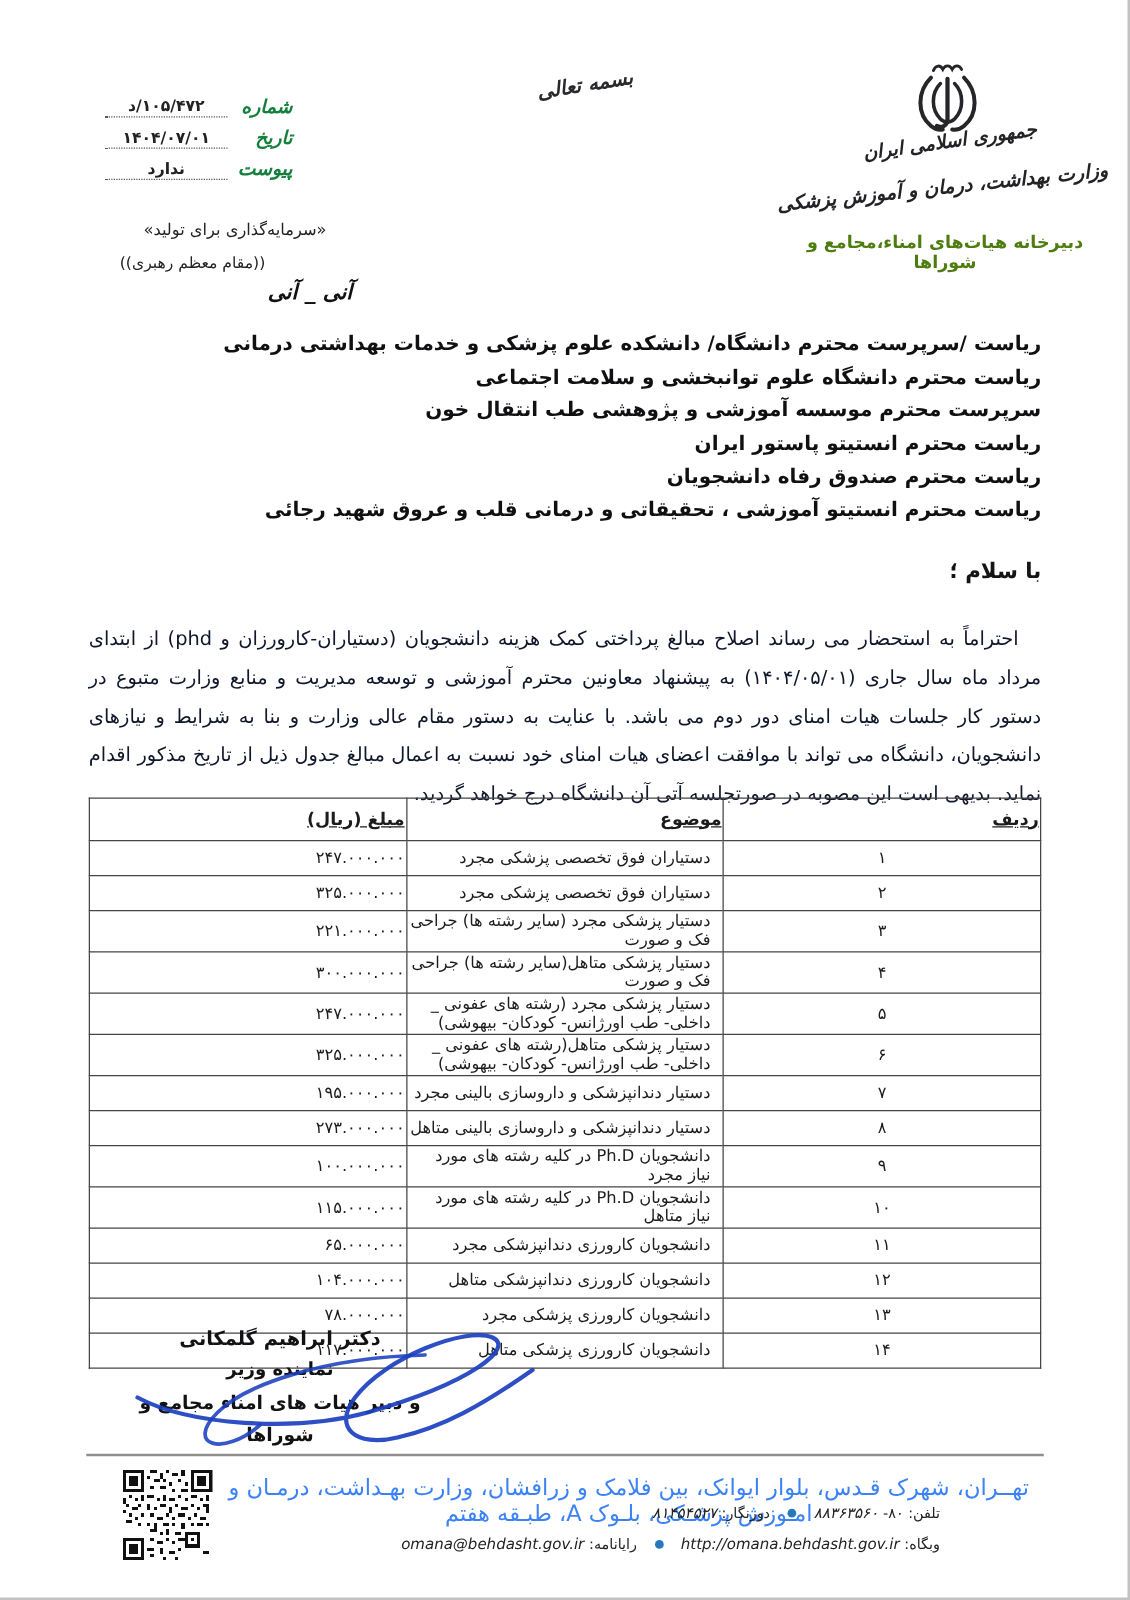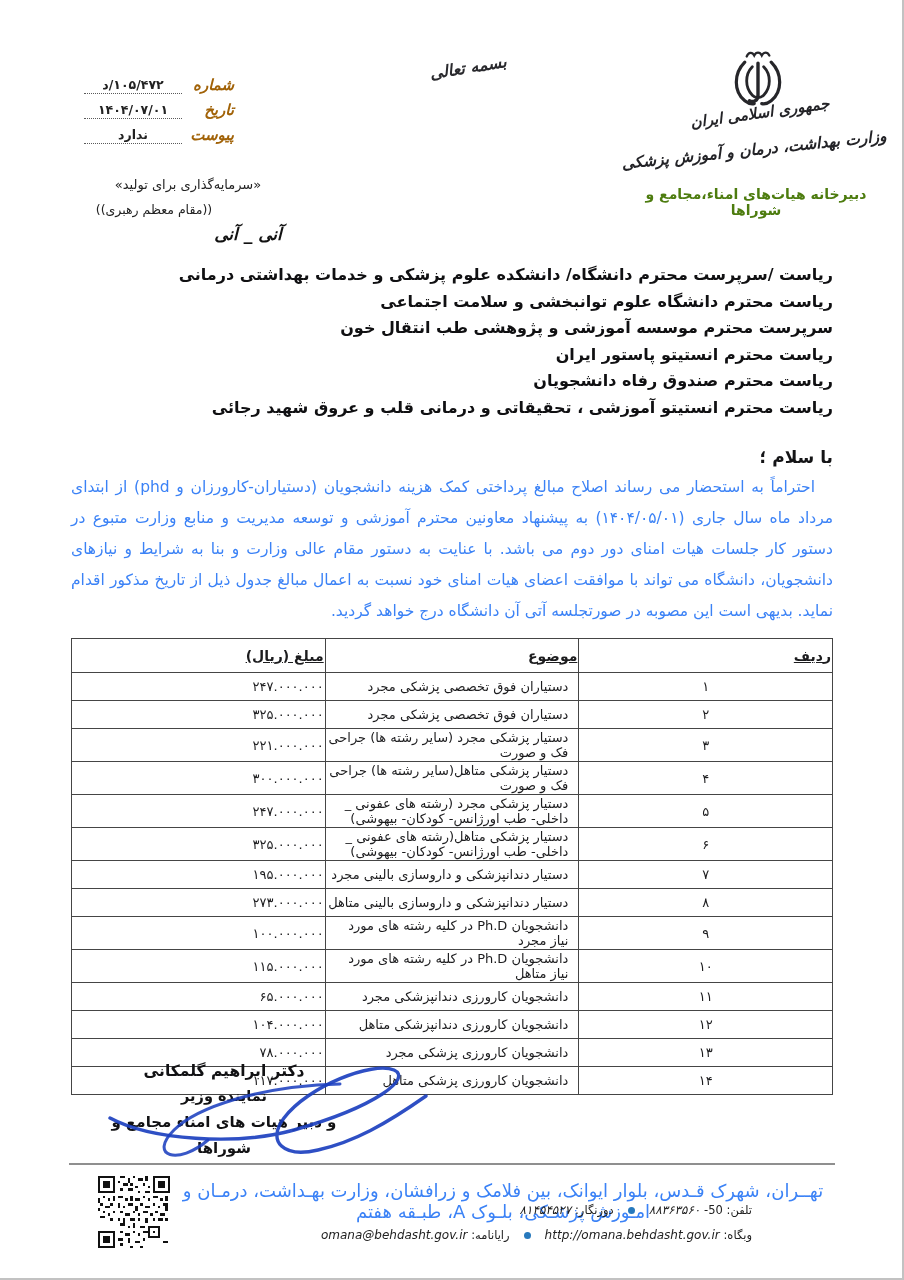--- a/index.html
+++ b/index.html
@@ -16,36 +16,36 @@
   .emblem{left:727px; top:48px;}
   .callig1{left:636px; top:104px; width:248px; text-align:center;
     font:italic bold 15px "DejaVu Serif",serif; transform:rotate(-8deg); color:#232327;}
   .callig2{left:606px; top:140px; width:296px; text-align:center;
     font:italic bold 15.5px "DejaVu Serif",serif; transform:rotate(-6deg); color:#232327;}
   .secretariat{left:628px; top:186px; width:256px; text-align:center;
     font-size:14px; font-weight:bold; color:#4d7c0f;}
   
   .meta{left:84px; top:76px; width:150px;}
   .meta-row{display:flex; align-items:flex-end; margin-bottom:7px;}
-  .meta-label{font:italic bold 15px "DejaVu Serif",serif; width:52px; color:#a16207;}
+  .meta-label{font:italic bold 15px "DejaVu Serif",serif; width:52px; color:#15803d;}
   .meta-value{flex:1; font-size:12.5px; font-weight:bold; text-align:center;
     border-bottom:1.6px dotted #5a5a5a; padding-bottom:1px; color:#222;}
   
   .slogan1{left:103px; top:177px; width:170px; text-align:center; font-size:13px; color:#222;}
   .slogan2{left:84px; top:202px; width:140px; text-align:center; font-size:12.5px; color:#222;}
   
   .urgency{left:158px; top:224px; width:180px; font-size:17px; font-weight:bold;
     font-style:italic; text-align:center; color:#111;}
   
   .recipients{right:69px; top:262px; width:766px; text-align:right;}
   .recipients div{font-size:16px; font-weight:bold; line-height:26.5px; color:#101012;}
   
   .salutation{right:69px; top:447px; font-size:17px; font-weight:bold; color:#141416;}
-  .body-text{right:69px; top:472px; width:762px; font-size:15.5px; line-height:31px;
-    text-align:justify; text-align-last:right; color:#3b82f6;}
+  .body-text{right:69px; top:496px; width:762px; font-size:15.5px; line-height:31px;
+    text-align:justify; text-align-last:right; color:#0f172a;}
   .body-text p{margin:0; text-indent:18px;}
   
   table.amounts{position:absolute; right:69px; top:638px; width:762px;
     border-collapse:collapse; direction:rtl; table-layout:fixed;}
   table.amounts th, table.amounts td{border:1px solid #454545; color:#1c1c1e;}
   table.amounts th{height:31px; font-size:14px; font-weight:bold; text-align:right;text-decoration:underline;}
   table.amounts td{height:25px; font-size:13px;}
   td.c-idx{text-align:center; width:105px;}
   td.c-sub{text-align:right; padding-right:10px; width:480px;}
   td.c-amt{text-align:right; width:173px; letter-spacing:.5px;}
@@ -242,21 +242,21 @@
       M9 19h2v1H9z M12 20h1v1h-1z M14 19h1v2h-1z M17 20h2v1h-2z
       M9 22h1v1H9z M11 23h2v1h-2z M14 22h1v1h-1z M16 23h1v1h-1z M18 22h2v1h-2z
       M8 25h2v1H8z M12 25h1v2h-1z M15 26h2v1h-2z M18 25h1v1h-1z
       M9 27h1v1H9z M13 28h1v1h-1z M17 28h1v1h-1z M26 26h2v1h-2z M27 12h1v2h-1z"></path>
   </svg>
 
   <div class="abs footer-address">تهــران، شهرک قـدس، بلوار ایوانک، بین فلامک و زرافشان، وزارت بهـداشت، درمـان و امـوزش پزشـکی، بلـوک A، طبـقه هفتم</div>
 
   <div class="abs footer-line">
     <span class="pair">
-      <span class="lbl">تلفن: 50-</span>
+      <span class="lbl">تلفن: ۸۰-</span>
       <span class="ltr">۸۸۳۶۳۵۶۰</span>
     </span>
     <span class="dot" style="background:#2779bd"></span>
     <span class="pair">
       <span class="lbl">دورنگار:</span>
       <span class="ltr">۸۱۴۵۴۵۲۷</span>
     </span>
   </div>
 
   <div class="abs footer-line second">

